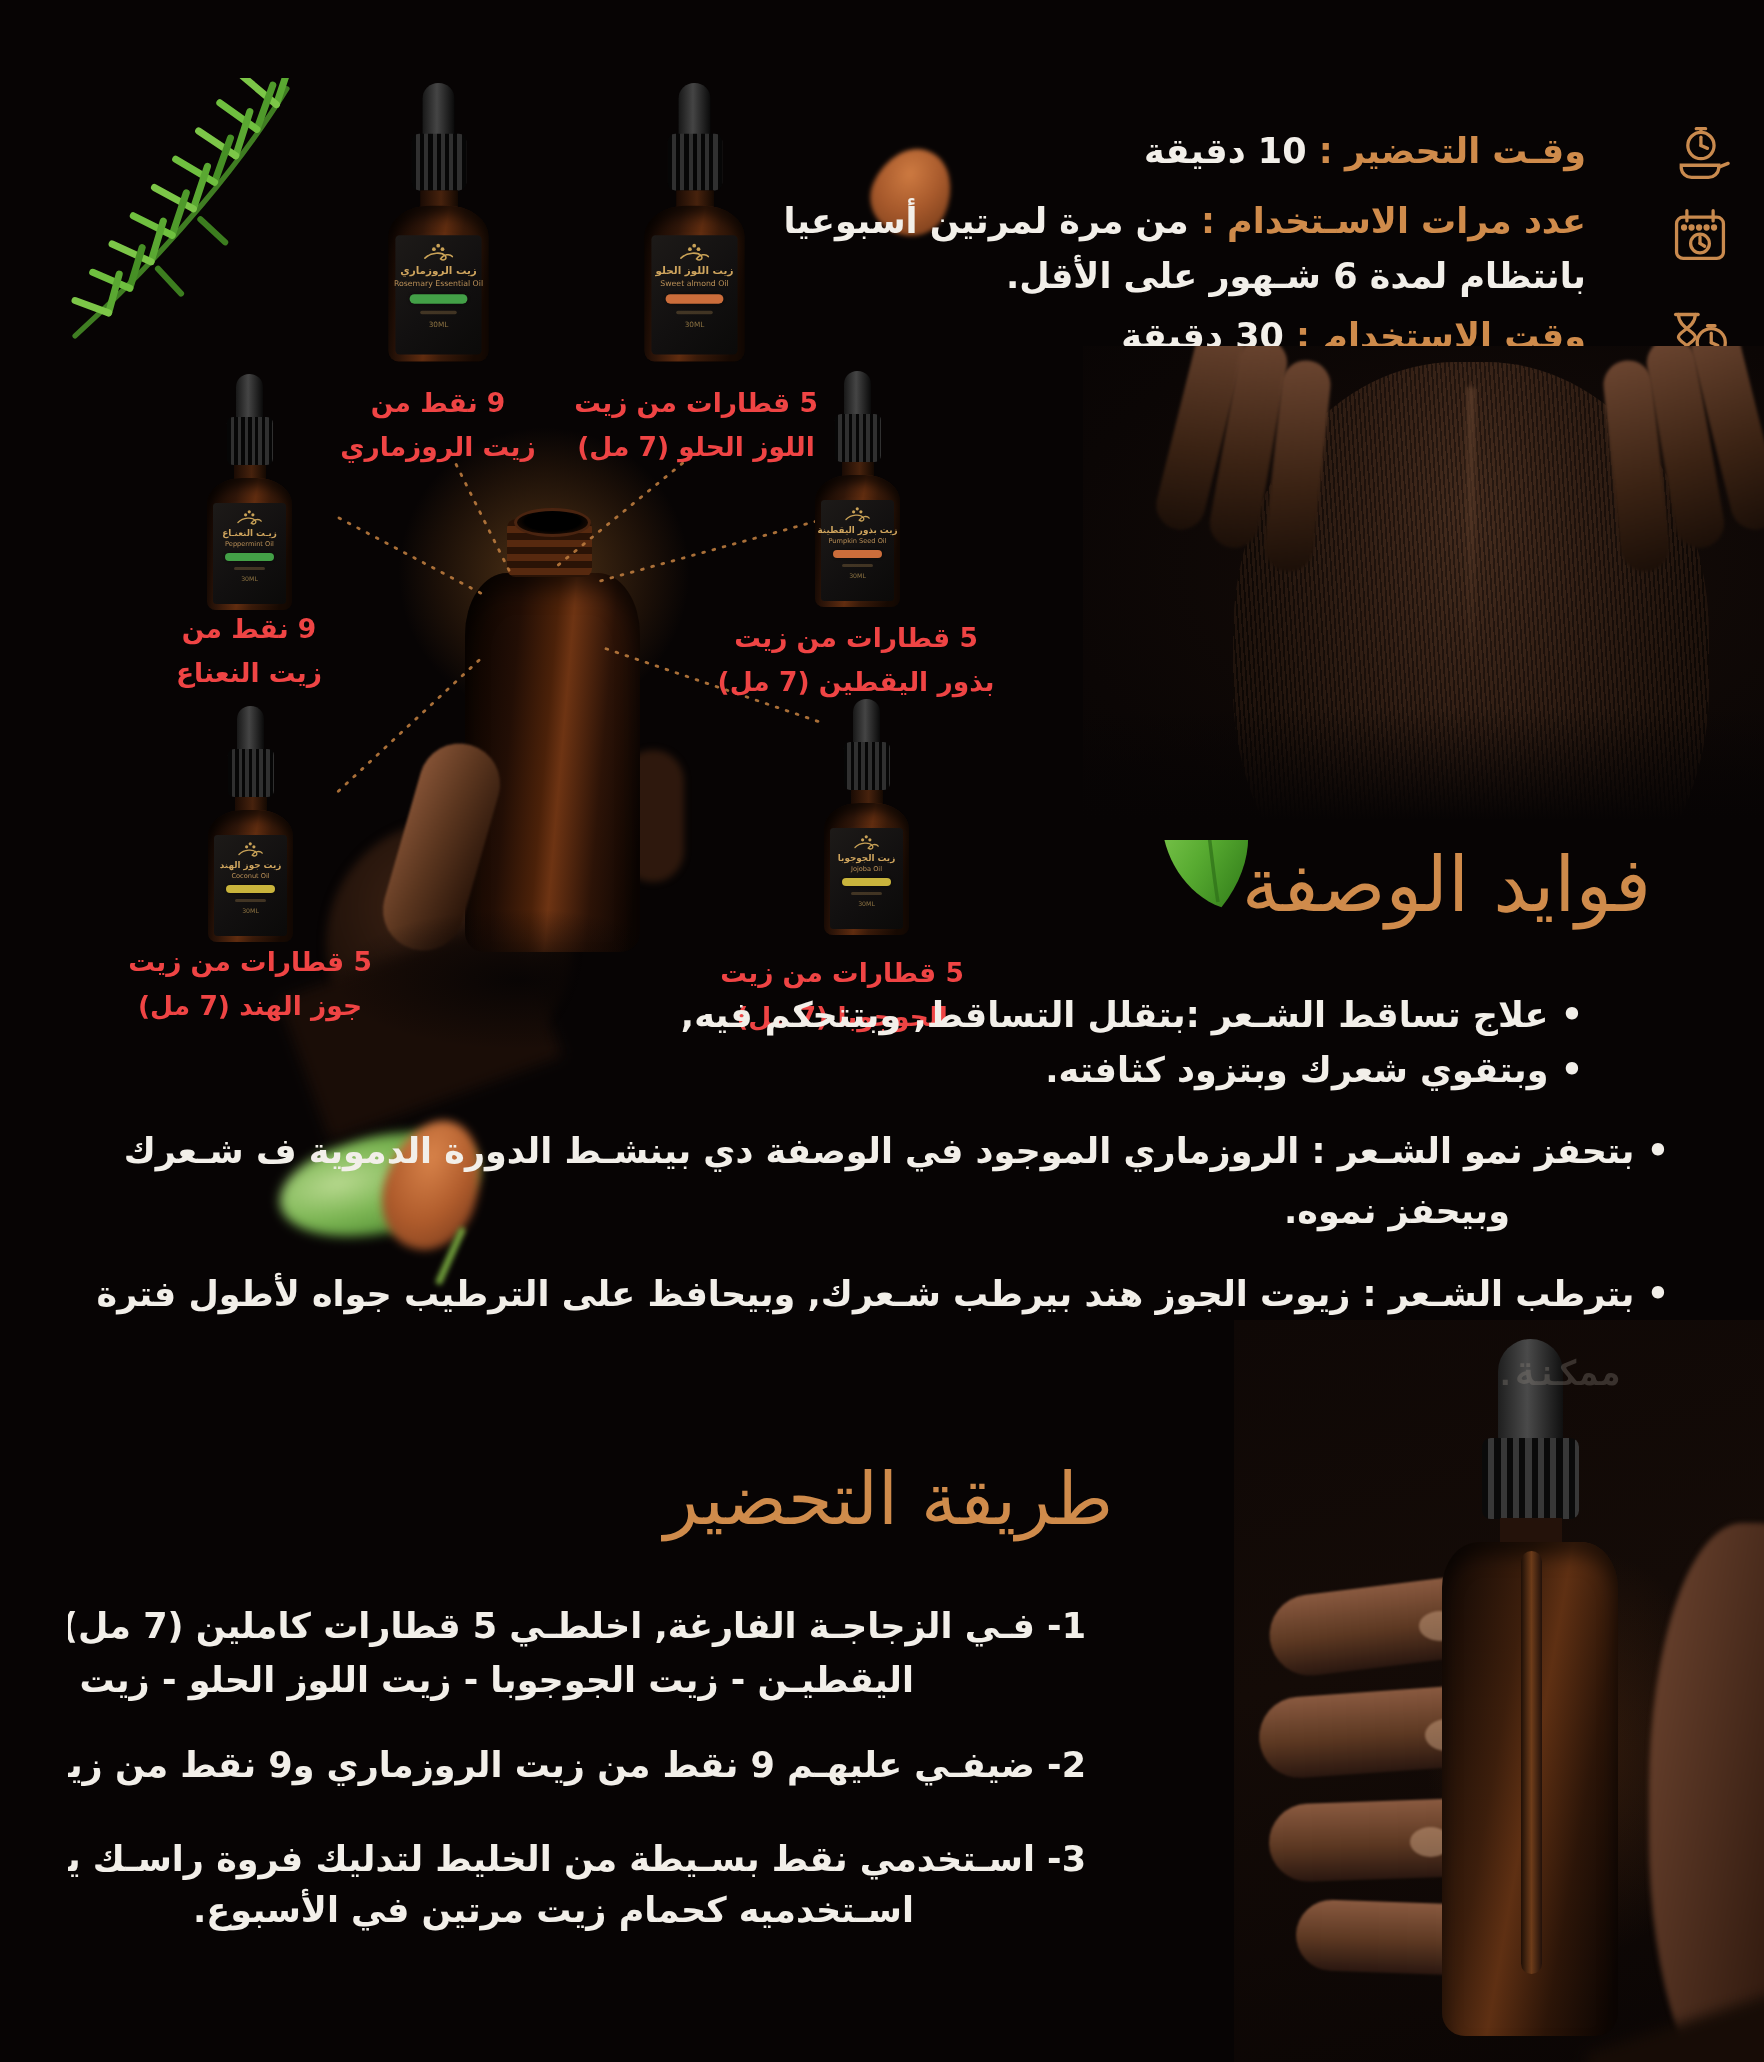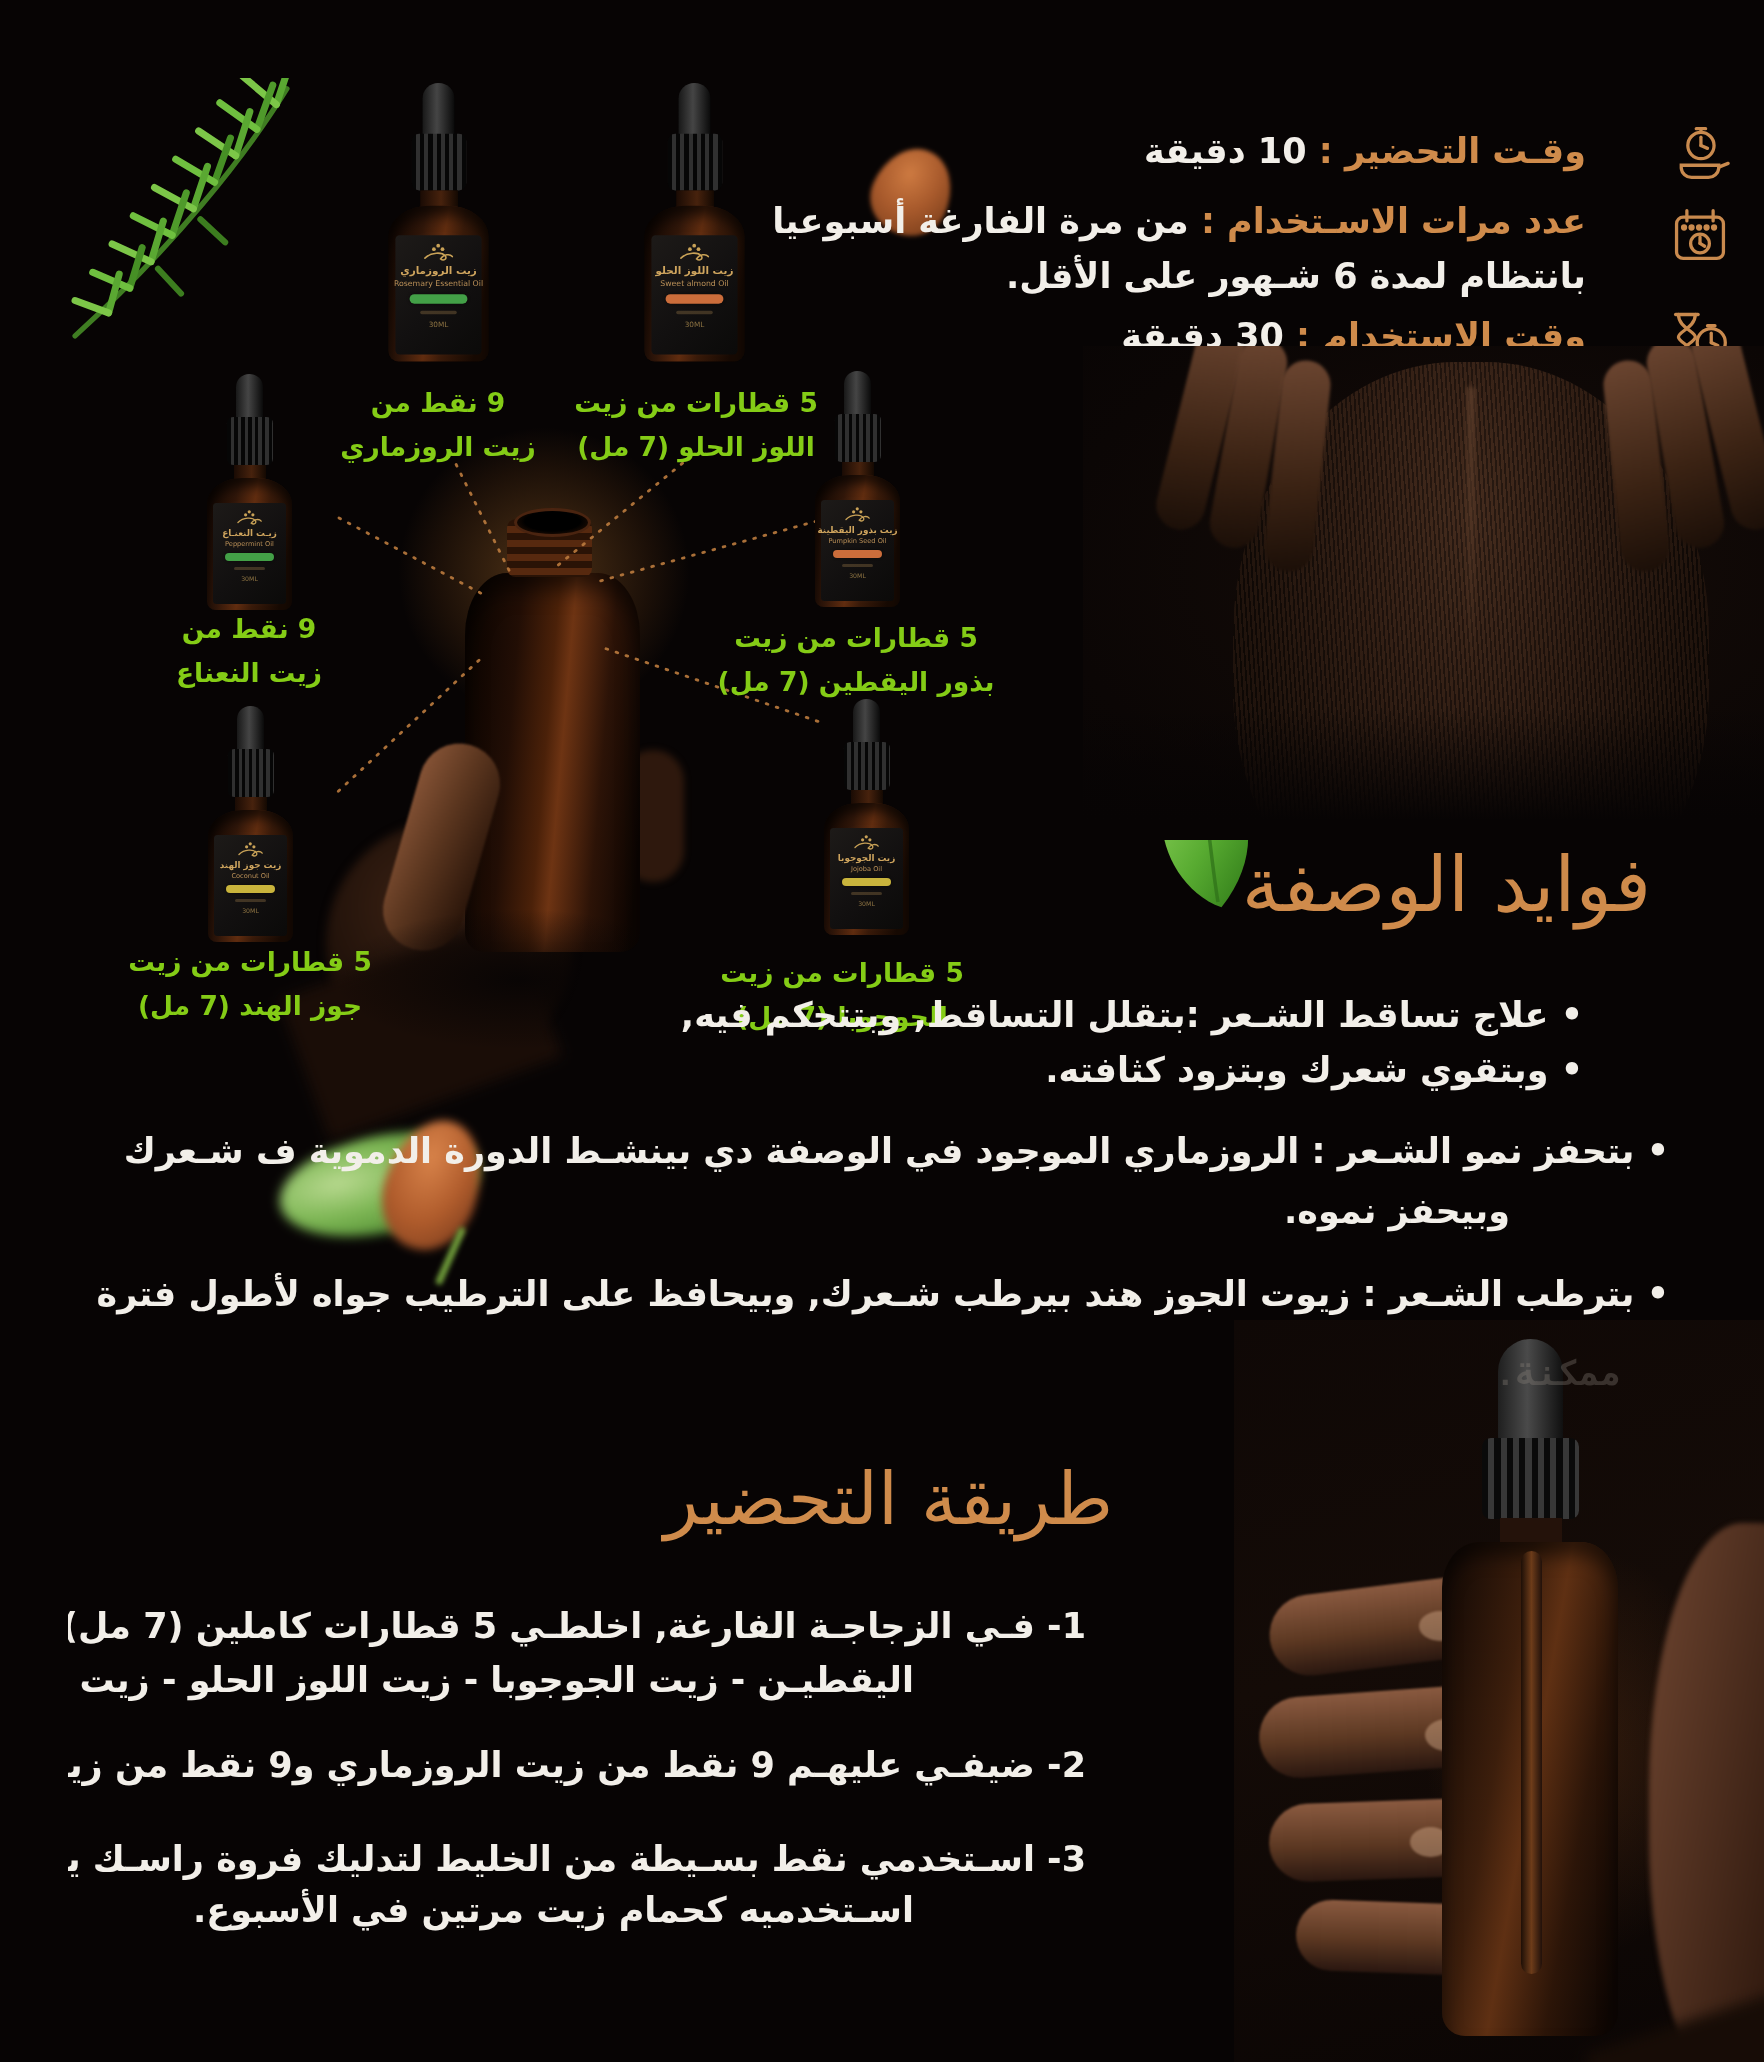--- a/index.html
+++ b/index.html
@@ -2,21 +2,21 @@
 <html lang="ar" dir="rtl" style="font-size:14px"><head>
 <meta charset="utf-8">
 <style>
   html,body{margin:0;padding:0;background:#070404;}
   .page{position:relative;width:1696px;height:2063px;overflow:hidden;background:#070404;
         font-family:"DejaVu Sans",sans-serif;direction:rtl;}
   .abs{position:absolute;}
   .txt{color:#f2efe9;font-weight:700;font-size:35px;white-space:nowrap;direction:rtl;}
   .accent{color:#cf8b4b;}
   .hd{color:#cf8b4b;font-weight:400;white-space:nowrap;direction:rtl;text-align:center;}
-  .amount{color:#84cc16;font-weight:700;font-size:26.5px;line-height:44px;text-align:center;width:282px;direction:rtl;}
+  .amount{color:#ef4444;font-weight:700;font-size:26.5px;line-height:44px;text-align:center;width:282px;direction:rtl;}
 
   
   .bottle{width:85px;}
   .bottle.lg{transform:scale(1.18);transform-origin:top center;}
   .b-bulb{width:26.5px;height:48px;margin:0 auto;border-radius:13.2px 13.2px 5.3px 5.3px;
           background:linear-gradient(90deg,#181818,#454545 45%,#0a0a0a);}
   .b-collar{width:46px;height:48px;margin:-5.3px auto 0;border-radius:6.2px;
           background:repeating-linear-gradient(90deg,#060606 0 3.5px,#303030 3.5px 7px);}
   .b-neck{width:32px;height:14px;margin:0 auto;background:linear-gradient(90deg,#1a0b04,#47220d 55%,#140902);}
   .b-body{width:85px;height:132px;margin:-0.9px auto 0;position:relative;
@@ -178,21 +178,21 @@
     <circle cx="15" cy="24" r="1.6" fill="#c98a4e"></circle>
       <circle cx="23" cy="24" r="1.6" fill="#c98a4e"></circle>
     <circle cx="31" cy="24" r="1.6" fill="#c98a4e"></circle>
       <circle cx="39" cy="24" r="1.6" fill="#c98a4e"></circle>
     <circle cx="47" cy="24" r="1.6" fill="#c98a4e"></circle>
     <circle cx="32" cy="41" r="10"></circle>
       <line x1="32" y1="41" x2="32" y2="34"></line>
       <line x1="32" y1="41" x2="37" y2="44"></line>
   </svg>
   <div class="abs txt" style="right:178px;top:201px">
-    <span class="accent">عدد مرات الاسـتخدام : </span><span>من مرة الفارغة أسبوعيا</span>
+    <span class="accent">عدد مرات الاسـتخدام : </span><span>من مرة لمرتين أسبوعيا</span>
   </div>
   <div class="abs txt" style="right:178px;top:256px">بانتظام لمدة 6 شـهور على الأقل.</div>
 
   <svg class="abs" style="left:1602px;top:307px;width:60px;height:60px" viewBox="0 0 64 64" fill="none" stroke="#c98a4e" stroke-width="3.5" stroke-linecap="round">
     <line x1="6" y1="8" x2="30" y2="8"></line>
       <line x1="6" y1="56" x2="30" y2="56"></line>
     <path d="M9 8 C 9 22, 27 26, 27 32 C 27 38, 9 42, 9 56"></path>
     <path d="M27 8 C 27 22, 9 26, 9 32 C 9 38, 27 42, 27 56"></path>
     <circle cx="44" cy="38" r="15"></circle>
       <line x1="44" y1="38" x2="44" y2="28"></line>

